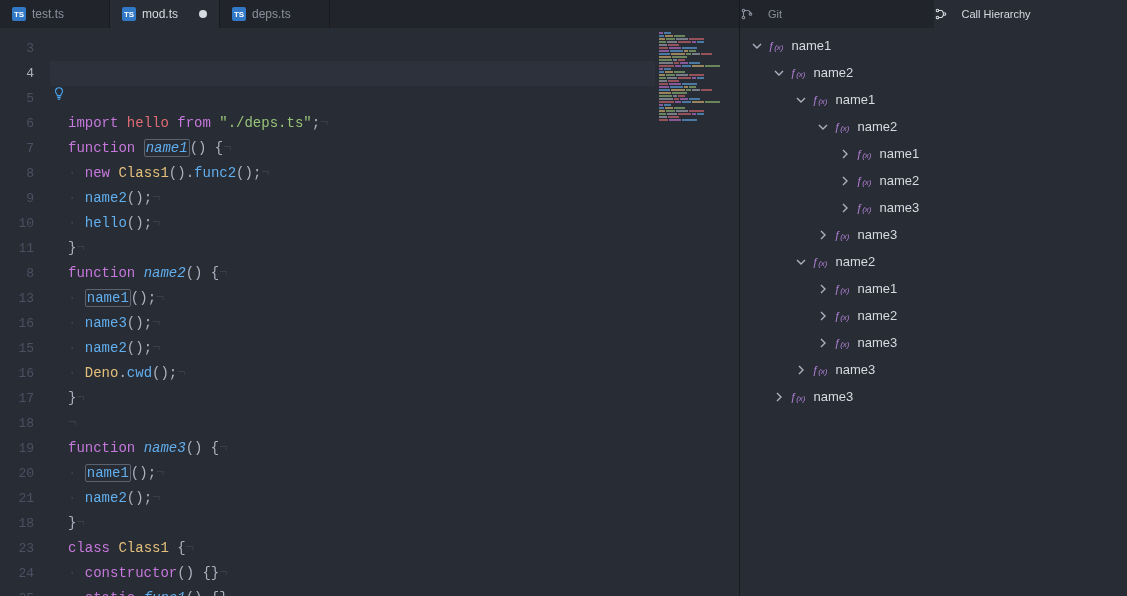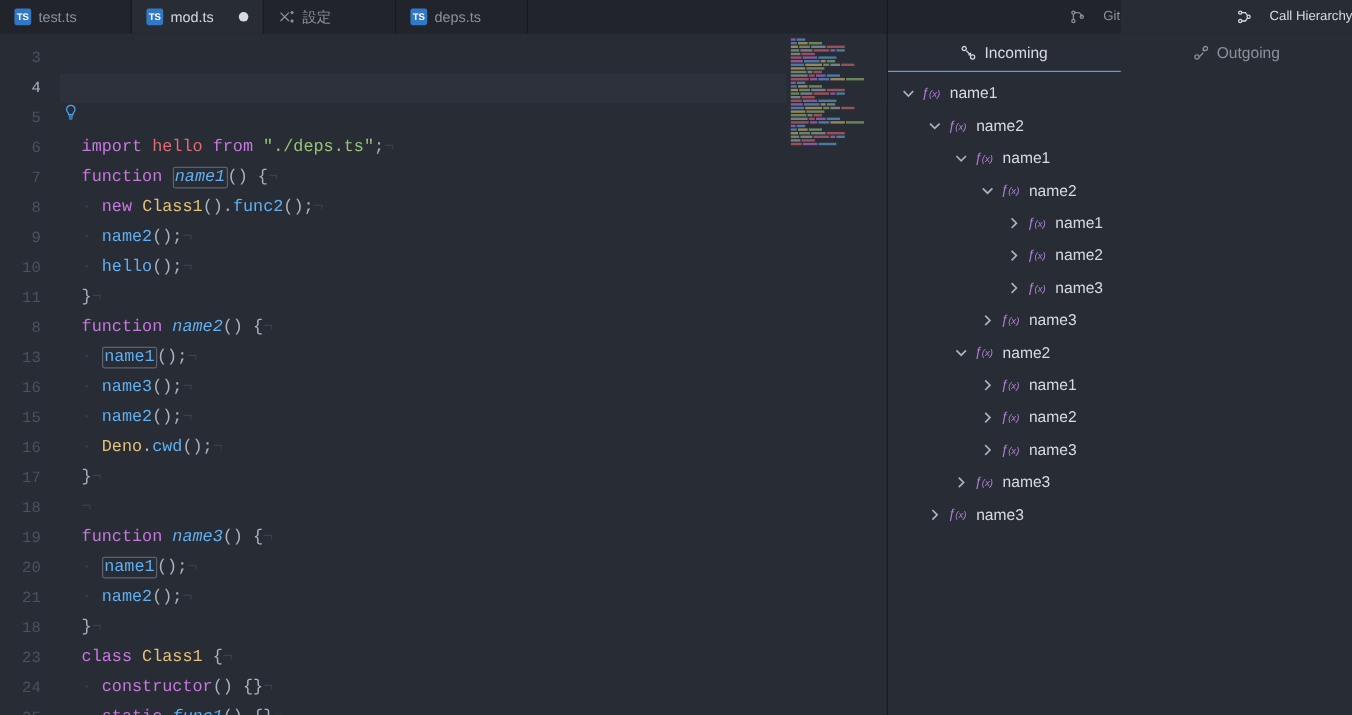--- a/index.html
+++ b/index.html
@@ -140,21 +140,21 @@
   border-left: 1px solid #181a1f;
 }
 .panel-tabs {
   height: 28px;
   display: flex;
 }
 .ptab {
   flex: 1;
   display: flex;
   align-items: center;
-  justify-content: flex-end;
+  justify-content: flex-start;
   gap: 14px;
   color: #8a919d;
   cursor: pointer;
   font-size: 11px;
 }
 .ptab.active { color: #d7dae0; background: #282c34; }
 .sub-tabs {
   height: 32px;
   display: flex;
   background: #282c34;
@@ -205,28 +205,20 @@
 <div class="editor-area">
   <div class="tabs-bar" id="tabs-bar">
       <div class="tab">
         <span class="ts-icon">TS</span>
         <span>test.ts</span>
       </div>
       <div class="tab active">
         <span class="ts-icon">TS</span>
         <span>mod.ts</span>
         <span class="dirty-dot"></span>
-      </div>
-      <div class="tab">
-        <span class="tool-icon">
-          <svg width="14" height="14" viewBox="0 0 16 16" fill="none" stroke="currentColor" stroke-width="1.2">
-            <path d="M2 4l8 8M2 12l8-8M13 3l-1 1 1 1 1-1zM13 11l-1 1 1 1 1-1z"></path>
-          </svg>
-        </span>
-        <span>設定</span>
       </div>
       <div class="tab">
         <span class="ts-icon">TS</span>
         <span>deps.ts</span>
       </div>
     </div>
   <div class="editor-body">
     <div class="gutter" id="gutter">
         <div class="ln">3</div>
         <div class="ln active">4</div>
@@ -447,38 +439,20 @@
           <svg width="14" height="14" viewBox="0 0 16 16" fill="none" stroke="currentColor" stroke-width="1.2">
             <circle cx="4" cy="4" r="1.5"></circle>
             <circle cx="4" cy="12" r="1.5"></circle>
             <circle cx="12" cy="8" r="1.5"></circle>
             <path d="M5.5 4H9l2 3M5.5 12H9l2-3"></path>
           </svg>
         </span>
         <span>Call Hierarchy</span>
       </div>
     </div>
-  <div class="sub-tabs">
-    <div class="stab active">
-      <svg width="14" height="14" viewBox="0 0 16 16" fill="none" stroke="#d7dae0" stroke-width="1.2">
-        <circle cx="4" cy="4" r="2"></circle>
-          <circle cx="12" cy="12" r="2"></circle>
-        <path d="M6 6l4 4M8 10h2v-2"></path>
-      </svg>
-      <span>Incoming</span>
-    </div>
-    <div class="stab">
-      <svg width="14" height="14" viewBox="0 0 16 16" fill="none" stroke="#8a919d" stroke-width="1.2">
-        <circle cx="4" cy="12" r="2"></circle>
-          <circle cx="12" cy="4" r="2"></circle>
-        <path d="M6 10l4-4M10 2v2h2" transform="translate(0,2)"></path>
-      </svg>
-      <span>Outgoing</span>
-    </div>
-  </div>
   <div class="tree" id="tree">
       <div class="tree-row" style="padding-left: 12px;">
         <span class="twisty">
           <svg width="10" height="10" viewBox="0 0 10 10">
             <path d="M1 3l4 4 4-4" fill="none" stroke="#abb2bf" stroke-width="1.4"></path>
           </svg>
         </span>
         <span class="fx-icon">ƒ<span class="x">(x)</span></span>
         <span class="tree-label">name1</span>
       </div>

